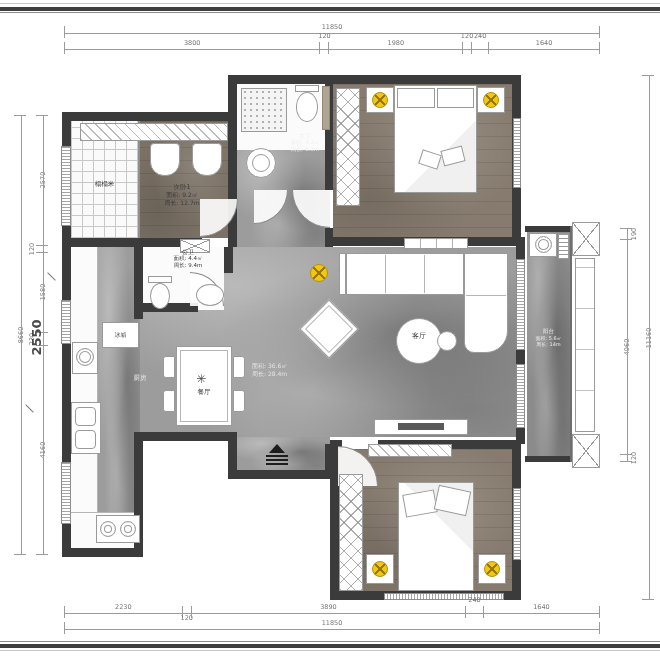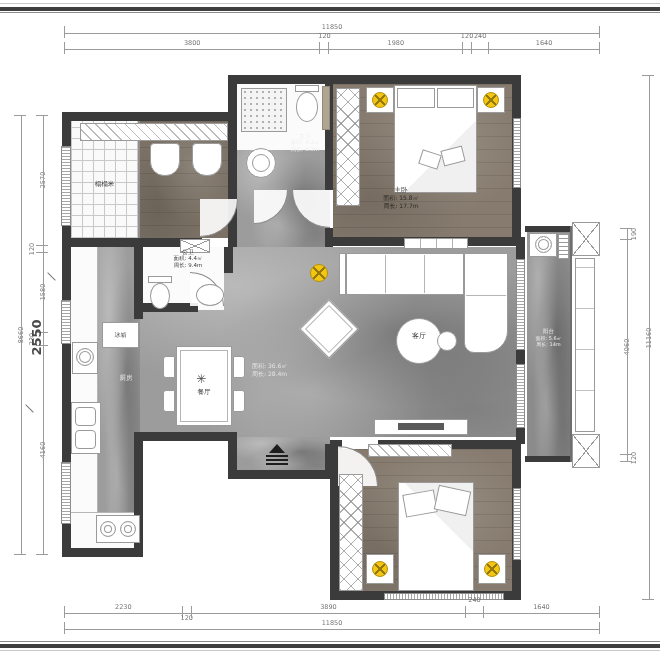--- a/index.html
+++ b/index.html
@@ -214,36 +214,36 @@
   <div class="furn" style="left:529px;top:233px;width:28px;height:24px"></div>
   <div class="furn ellipse" style="left:535px;top:236px;width:17px;height:17px;box-shadow:inset 0 0 0 2px #fff, inset 0 0 0 3px #9a9a9a"></div>
   <div class="furn" style="left:558px;top:233px;width:11px;height:26px;background-image:repeating-linear-gradient(0deg, transparent 0 3px, #9a9a9a 3px 4px)"></div>
   <div class="furn xbox" style="left:572px;top:222px;width:28px;height:34px"></div>
   <div class="furn xbox" style="left:572px;top:434px;width:28px;height:34px"></div>
   <div class="furn" style="left:575px;top:258px;width:20px;height:174px;background-image:repeating-linear-gradient(0deg, transparent 0 40px, #c2c2c2 40px 41px)"></div>
 
   <div class="rlabel" style="left:71px;top:180px;width:67px">
     <span class="rname">榻榻米</span>
   </div>
+  <div class="rlabel" style="left:142px;top:183px;width:80px">
+    <span class="rname">次卧1</span>
+    <span>面积: 9.2㎡</span>
+    <span>周长: 12.7m</span>
+  </div>
   <div class="rlabel" style="left:282px;top:132px;width:46px;font-size:5.5px;line-height:7px;color:#efefef">
     <span class="rname" style="font-size:6px">主卫</span>
     <span>面积: 4.2㎡</span>
     <span>周长: 8.3m</span>
   </div>
-  <div class="rlabel" style="left:356px;top:186px;width:90px;color:#2e2a25">
-    <span class="rname">主卧</span>
-    <span>面积: 15.8㎡</span>
-    <span>周长: 17.7m</span>
-  </div>
   <div class="rlabel" style="left:158px;top:248px;width:60px;font-size:5.5px;line-height:7px">
     <span class="rname" style="font-size:6px">公卫</span>
     <span>面积: 4.4㎡</span>
     <span>周长: 9.4m</span>
   </div>
-  <div class="rlabel" style="left:96px;top:374px;width:60px;color:#e7e7e7">
+  <div class="rlabel" style="left:110px;top:374px;width:60px;color:#e7e7e7">
     <span class="rname">厨房</span>
   </div>
   <div class="rlabel" style="left:102px;top:331px;width:37px;color:#444">
     <span>冰箱</span>
   </div>
   <div class="rlabel" style="left:186px;top:388px;width:36px;color:#3a3a3a">
     <span class="rname">餐厅</span>
   </div>
   <div class="rlabel" style="left:396px;top:332px;width:46px;color:#3a3a3a">
     <span class="rname" style="font-size:7px">客厅</span>

